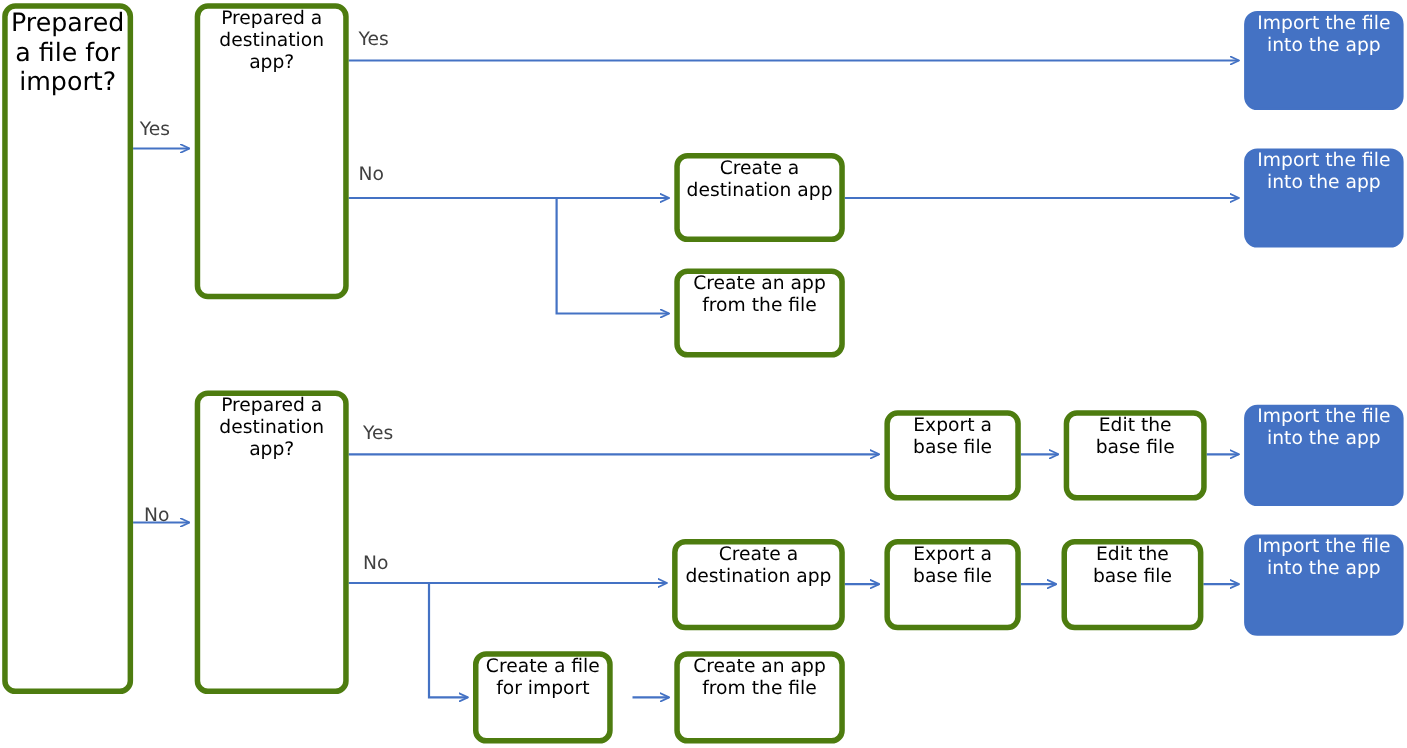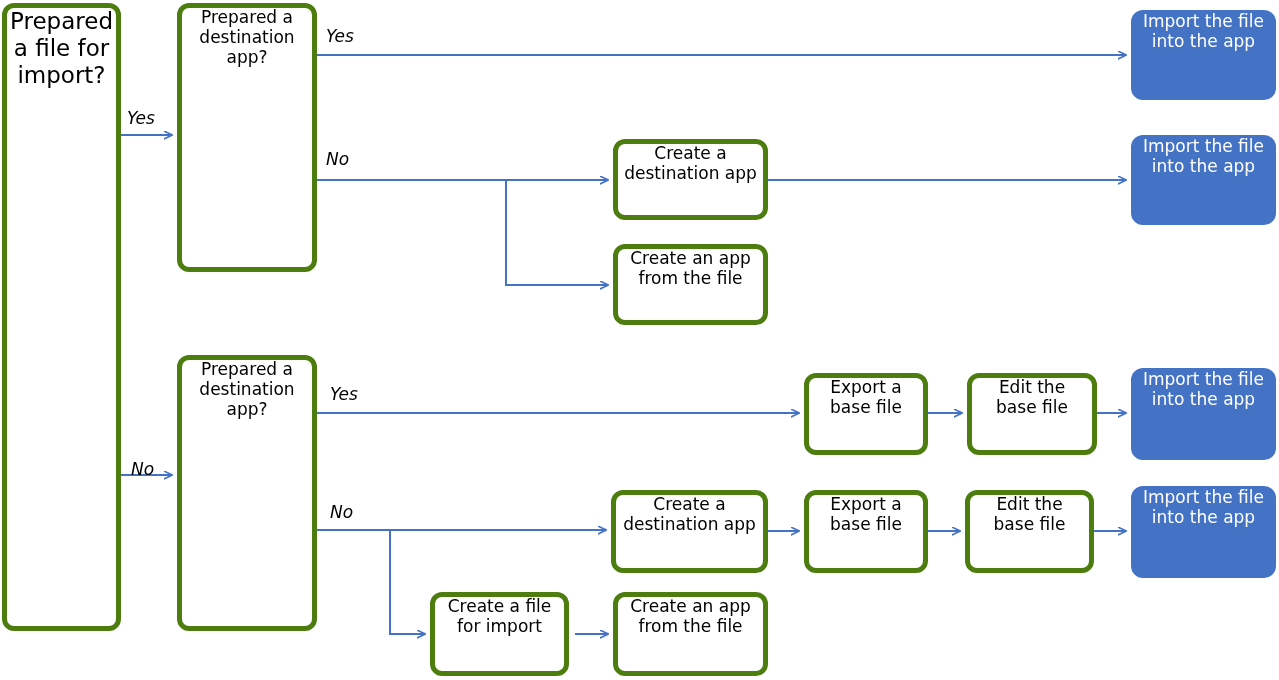--- a/index.html
+++ b/index.html
@@ -44,24 +44,23 @@
     background: #4472C4;
     border: 2px solid #4472C4;
     color: #ffffff;
   }
   .node span {
     display: block;
     padding: 0 4px;
   }
   .edge-label {
     position: absolute;
-    color: #000000;
+    color: #404040;
     white-space: nowrap;
     line-height: 1;
-    font-style: italic;
   }
 </style>
 </head>
 <body>
 
 <div id="canvas">
 
   <svg id="wires" viewBox="0 0 1279 680" xmlns="http://www.w3.org/2000/svg">
     <defs>
       <marker id="arrowhead" markerWidth="9" markerHeight="9" refX="8" refY="4.5" orient="auto" markerUnits="userSpaceOnUse">
@@ -123,21 +122,21 @@
       </div>
       <div class="node process" style="left: 804px; top: 490px; width: 124px; height: 83px; font-size: 17px;">
         <span>Export a base file</span>
       </div>
       <div class="node process" style="left: 965px; top: 490px; width: 129px; height: 83px; font-size: 17px;">
         <span>Edit the base file</span>
       </div>
       <div class="node terminal" style="left: 1131px; top: 486px; width: 145px; height: 92px; font-size: 17px;">
         <span>Import the file into the app</span>
       </div>
-      <div class="node process" style="left: 430px; top: 592px; width: 139px; height: 84px; font-size: 17px;">
+      <div class="node process" style="left: 430px; top: 592px; width: 127px; height: 84px; font-size: 17px;">
         <span>Create a file for import</span>
       </div>
       <div class="node process" style="left: 613px; top: 592px; width: 155px; height: 84px; font-size: 17px;">
         <span>Create an app from the file</span>
       </div>
     </div>
   <div id="label-layer">
       <div class="edge-label" style="left: 127px; top: 110px; font-size: 17px;">Yes</div>
       <div class="edge-label" style="left: 131px; top: 461px; font-size: 17px;">No</div>
       <div class="edge-label" style="left: 326px; top: 28px; font-size: 17px;">Yes</div>

